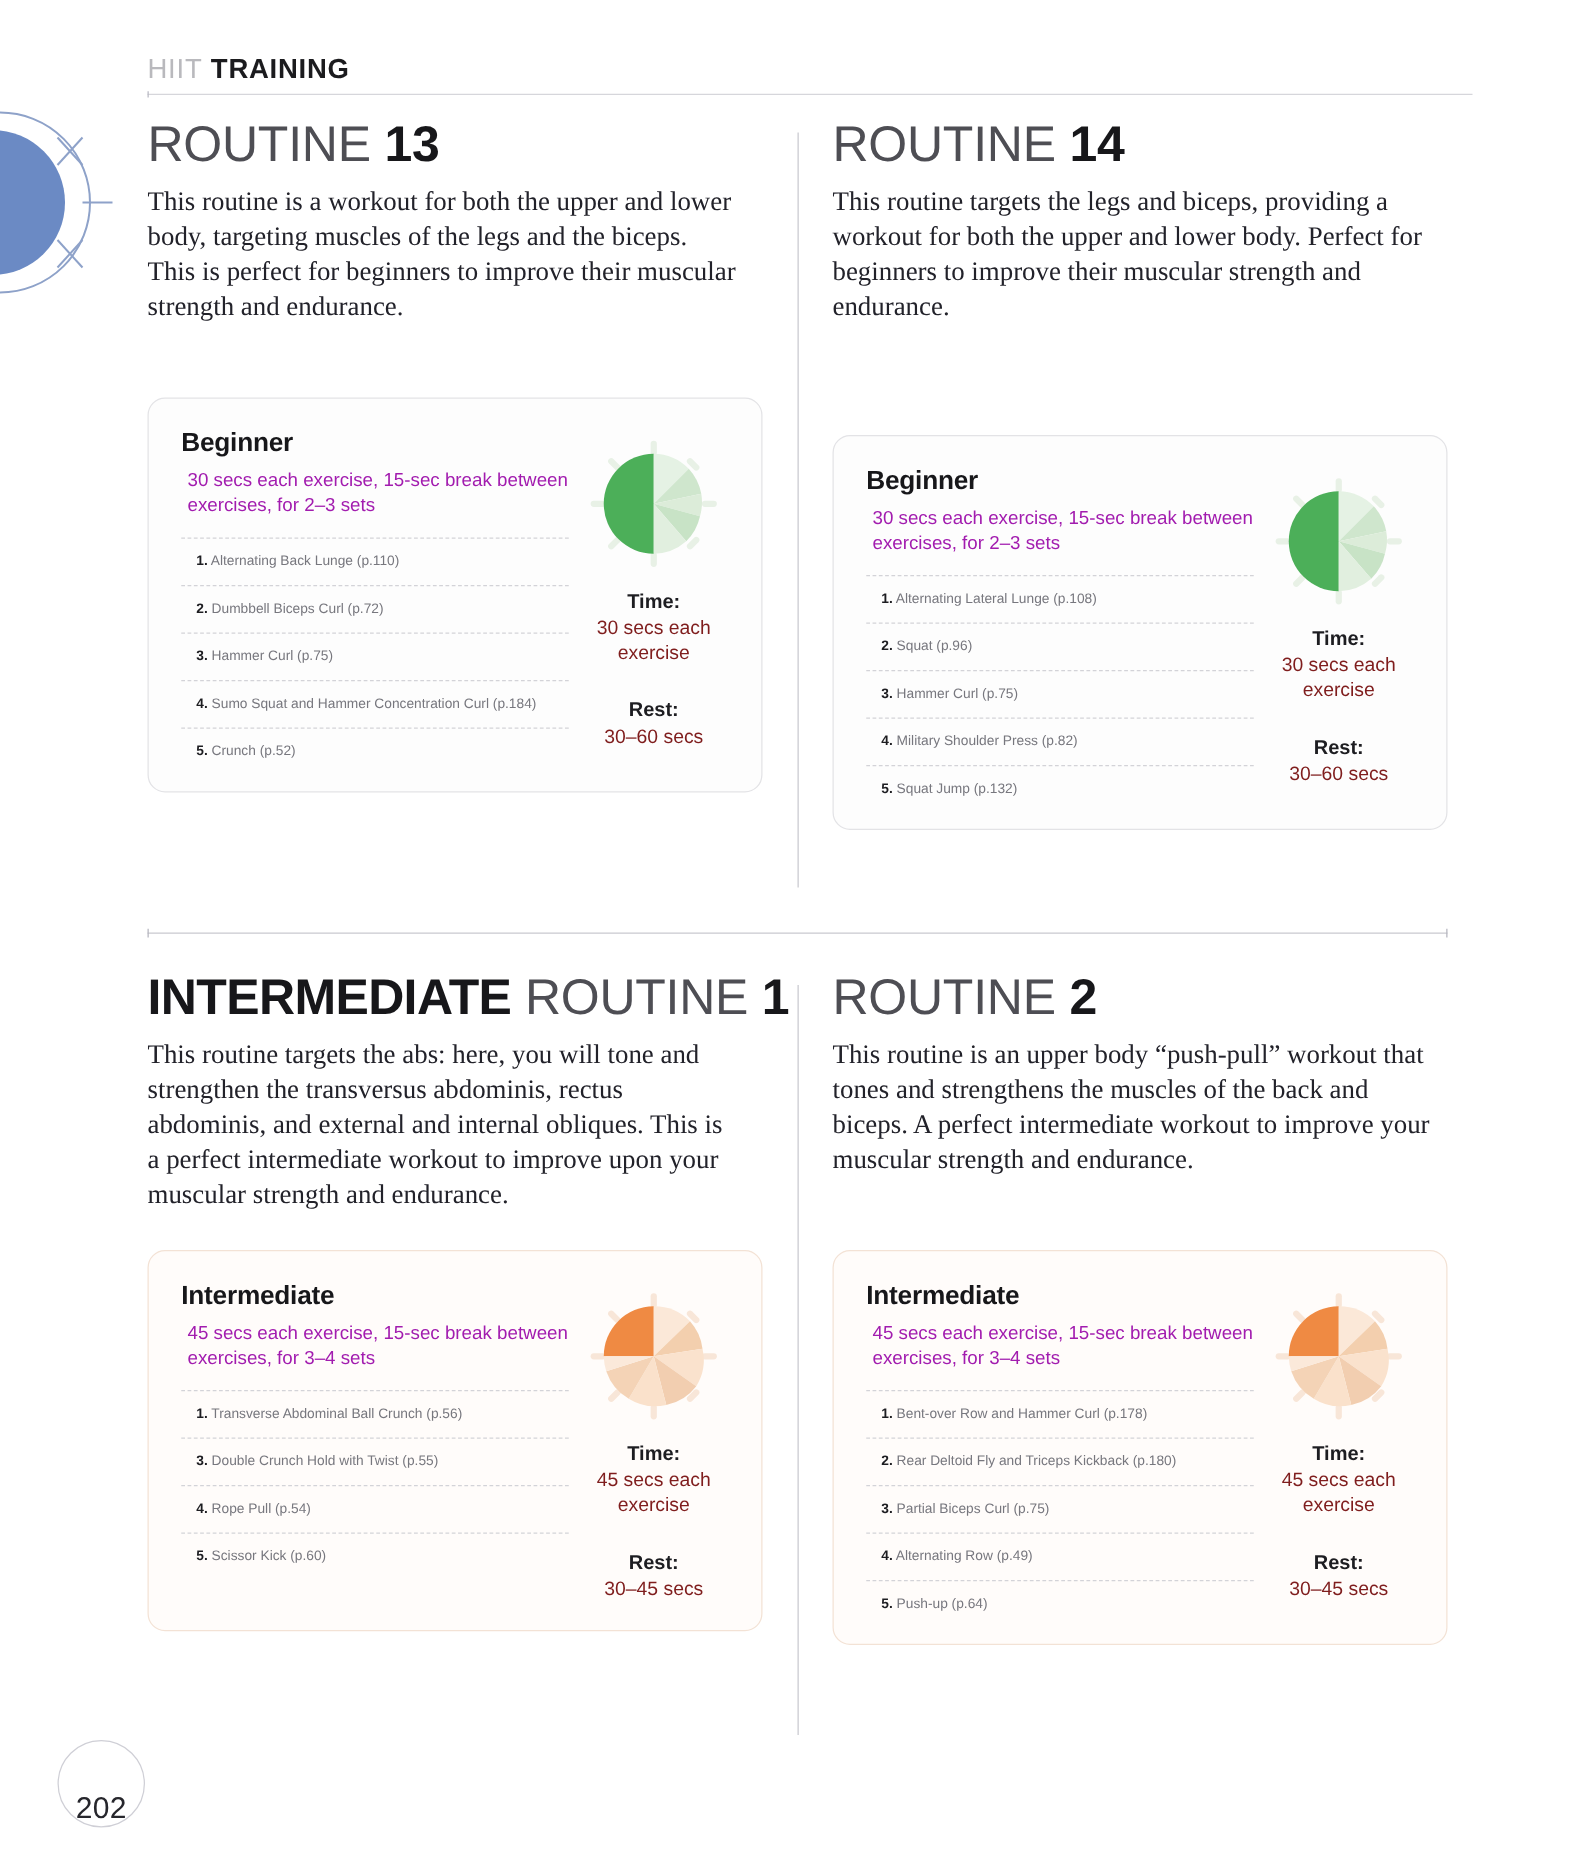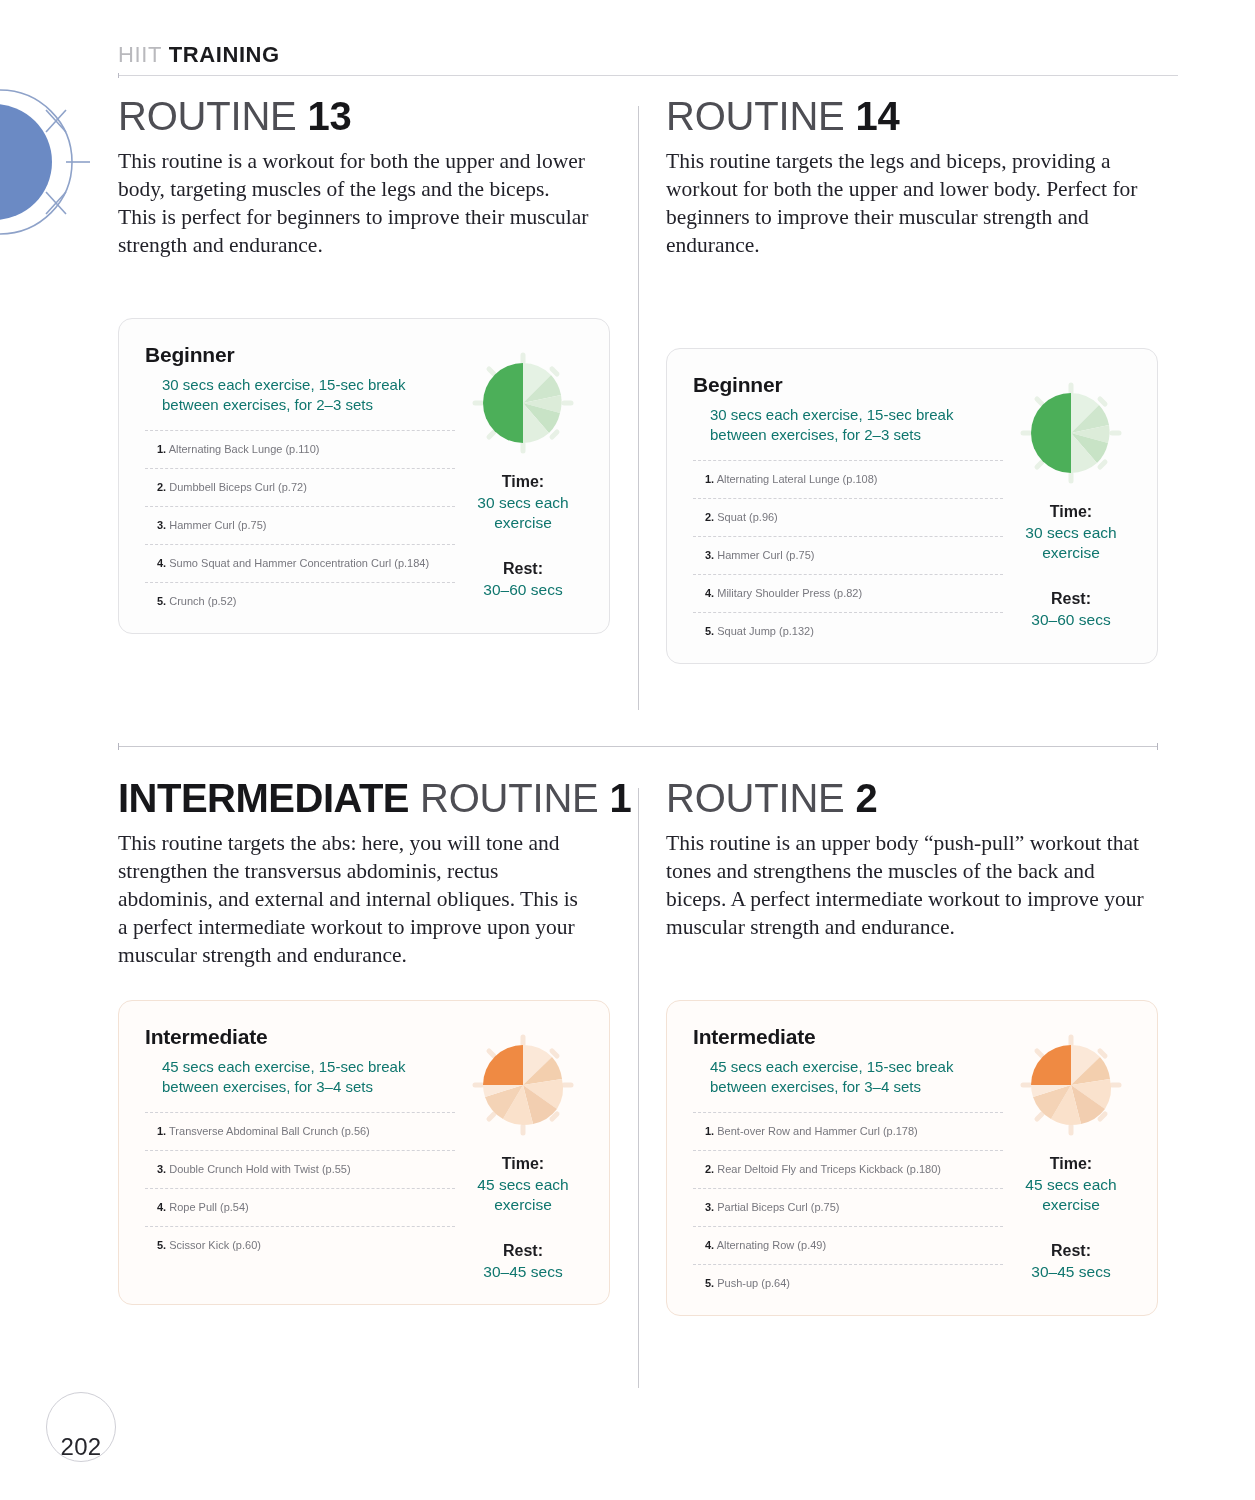--- a/index.html
+++ b/index.html
@@ -179,22 +179,22 @@
   .card-level {
     font-size: 21px;
     font-weight: 700;
     color: #17171a;
     letter-spacing: -0.2px;
     margin: 0 0 8px 0;
   }
   .card-sub {
     font-size: 15px;
     line-height: 1.38;
-    color: #0f766e;
-    margin: 0 0 14px 17px;
+    color: #a21caf;
+    margin: 0 0 14px 5px;
   }
 
   
   .ex-list {
     list-style: none;
     margin: 0;
     padding: 0;
   }
   .ex-item {
     position: relative;
@@ -219,21 +219,21 @@
   }
   .stat-label {
     font-size: 16px;
     font-weight: 700;
     color: #1d1d21;
     margin: 0 0 2px 0;
   }
   .stat-value {
     font-size: 15.5px;
     line-height: 1.28;
-    color: #0f766e;
+    color: #7f1d1d;
     margin: 0;
   }
   .stat-gap { height: 22px; }
 
   
   .pie-icon {
     display: block;
     margin: 4px auto 14px auto;
   }
 

